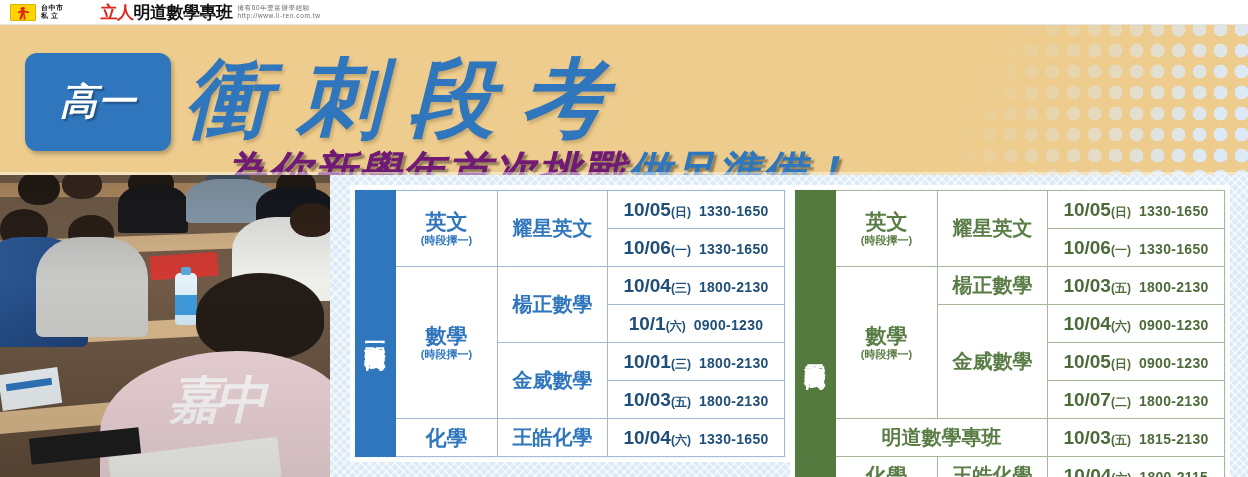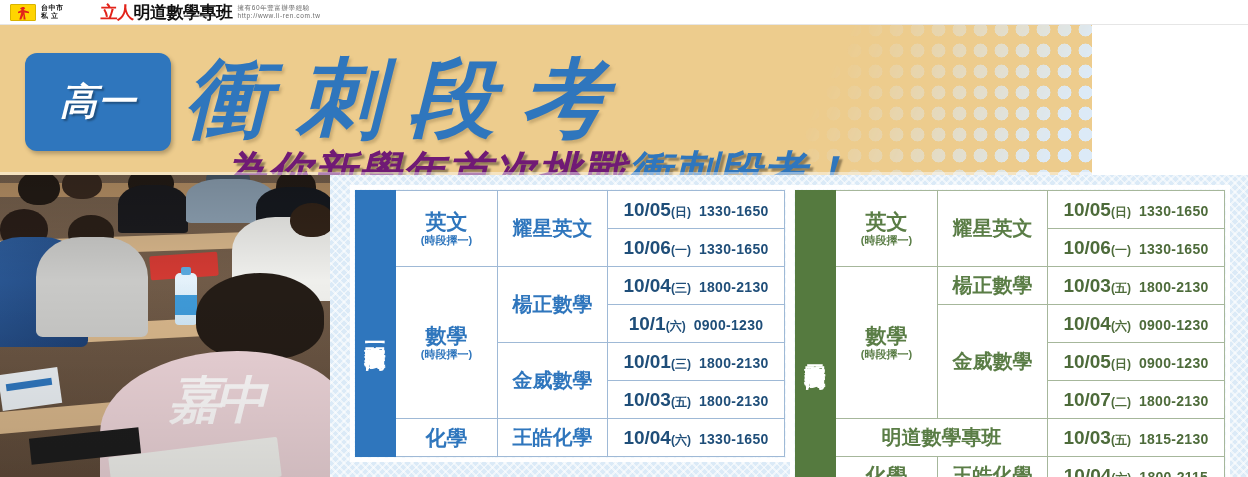--- a/index.html
+++ b/index.html
@@ -37,21 +37,21 @@
     white-space:nowrap; flex:none; line-height:19px;
   }
   .logo-main .red { color:#e2231a;margin-left:32px; }
   .logo-tag {
     font-size:6.5px; line-height:8px; color:#6a6a6a; letter-spacing:.6px;
     flex:none; padding-bottom:1px;
   }
 
   
   .hero {
-    position:absolute; left:0; top:25px; width:1092px; height:150px;
+    position:absolute; left:0; top:25px; width:1248px; height:150px;
     background:#edcc8d; overflow:hidden; z-index:2;
   }
   .hero::after{ 
     content:""; position:absolute; left:0; bottom:0; width:100%; height:3px;
     background:rgba(255,255,255,.45);
   }
   .halftone {
     position:absolute; right:0; top:-6px; width:290px; height:160px;
     background-image:
       radial-gradient(circle, #dceaf7 46%, rgba(220,234,247,0) 48%);
@@ -204,21 +204,21 @@
 
   <div class="hero">
     <div class="halftone"></div>
 
     <div class="grade-badge">
       <span>高一</span>
     </div>
 
     <div class="hero-title">衝刺段考</div>
 
-    <div class="hero-sub"><span class="dark">為你新學年首次挑戰</span><span class="blue">衝刺段考！</span></div>
+    <div class="hero-sub"><span class="dark">為你新學年首次挑戰</span><span class="blue">做足準備！</span></div>
   </div>
 
   <div class="lower">
     <div class="lower-pattern"></div>
   </div>
 
   <div class="photo">
     <div class="wall"></div>
 
     <div class="ph desk dk" style="left:-10px; top:8px; width:350px; height:14px;"></div>

